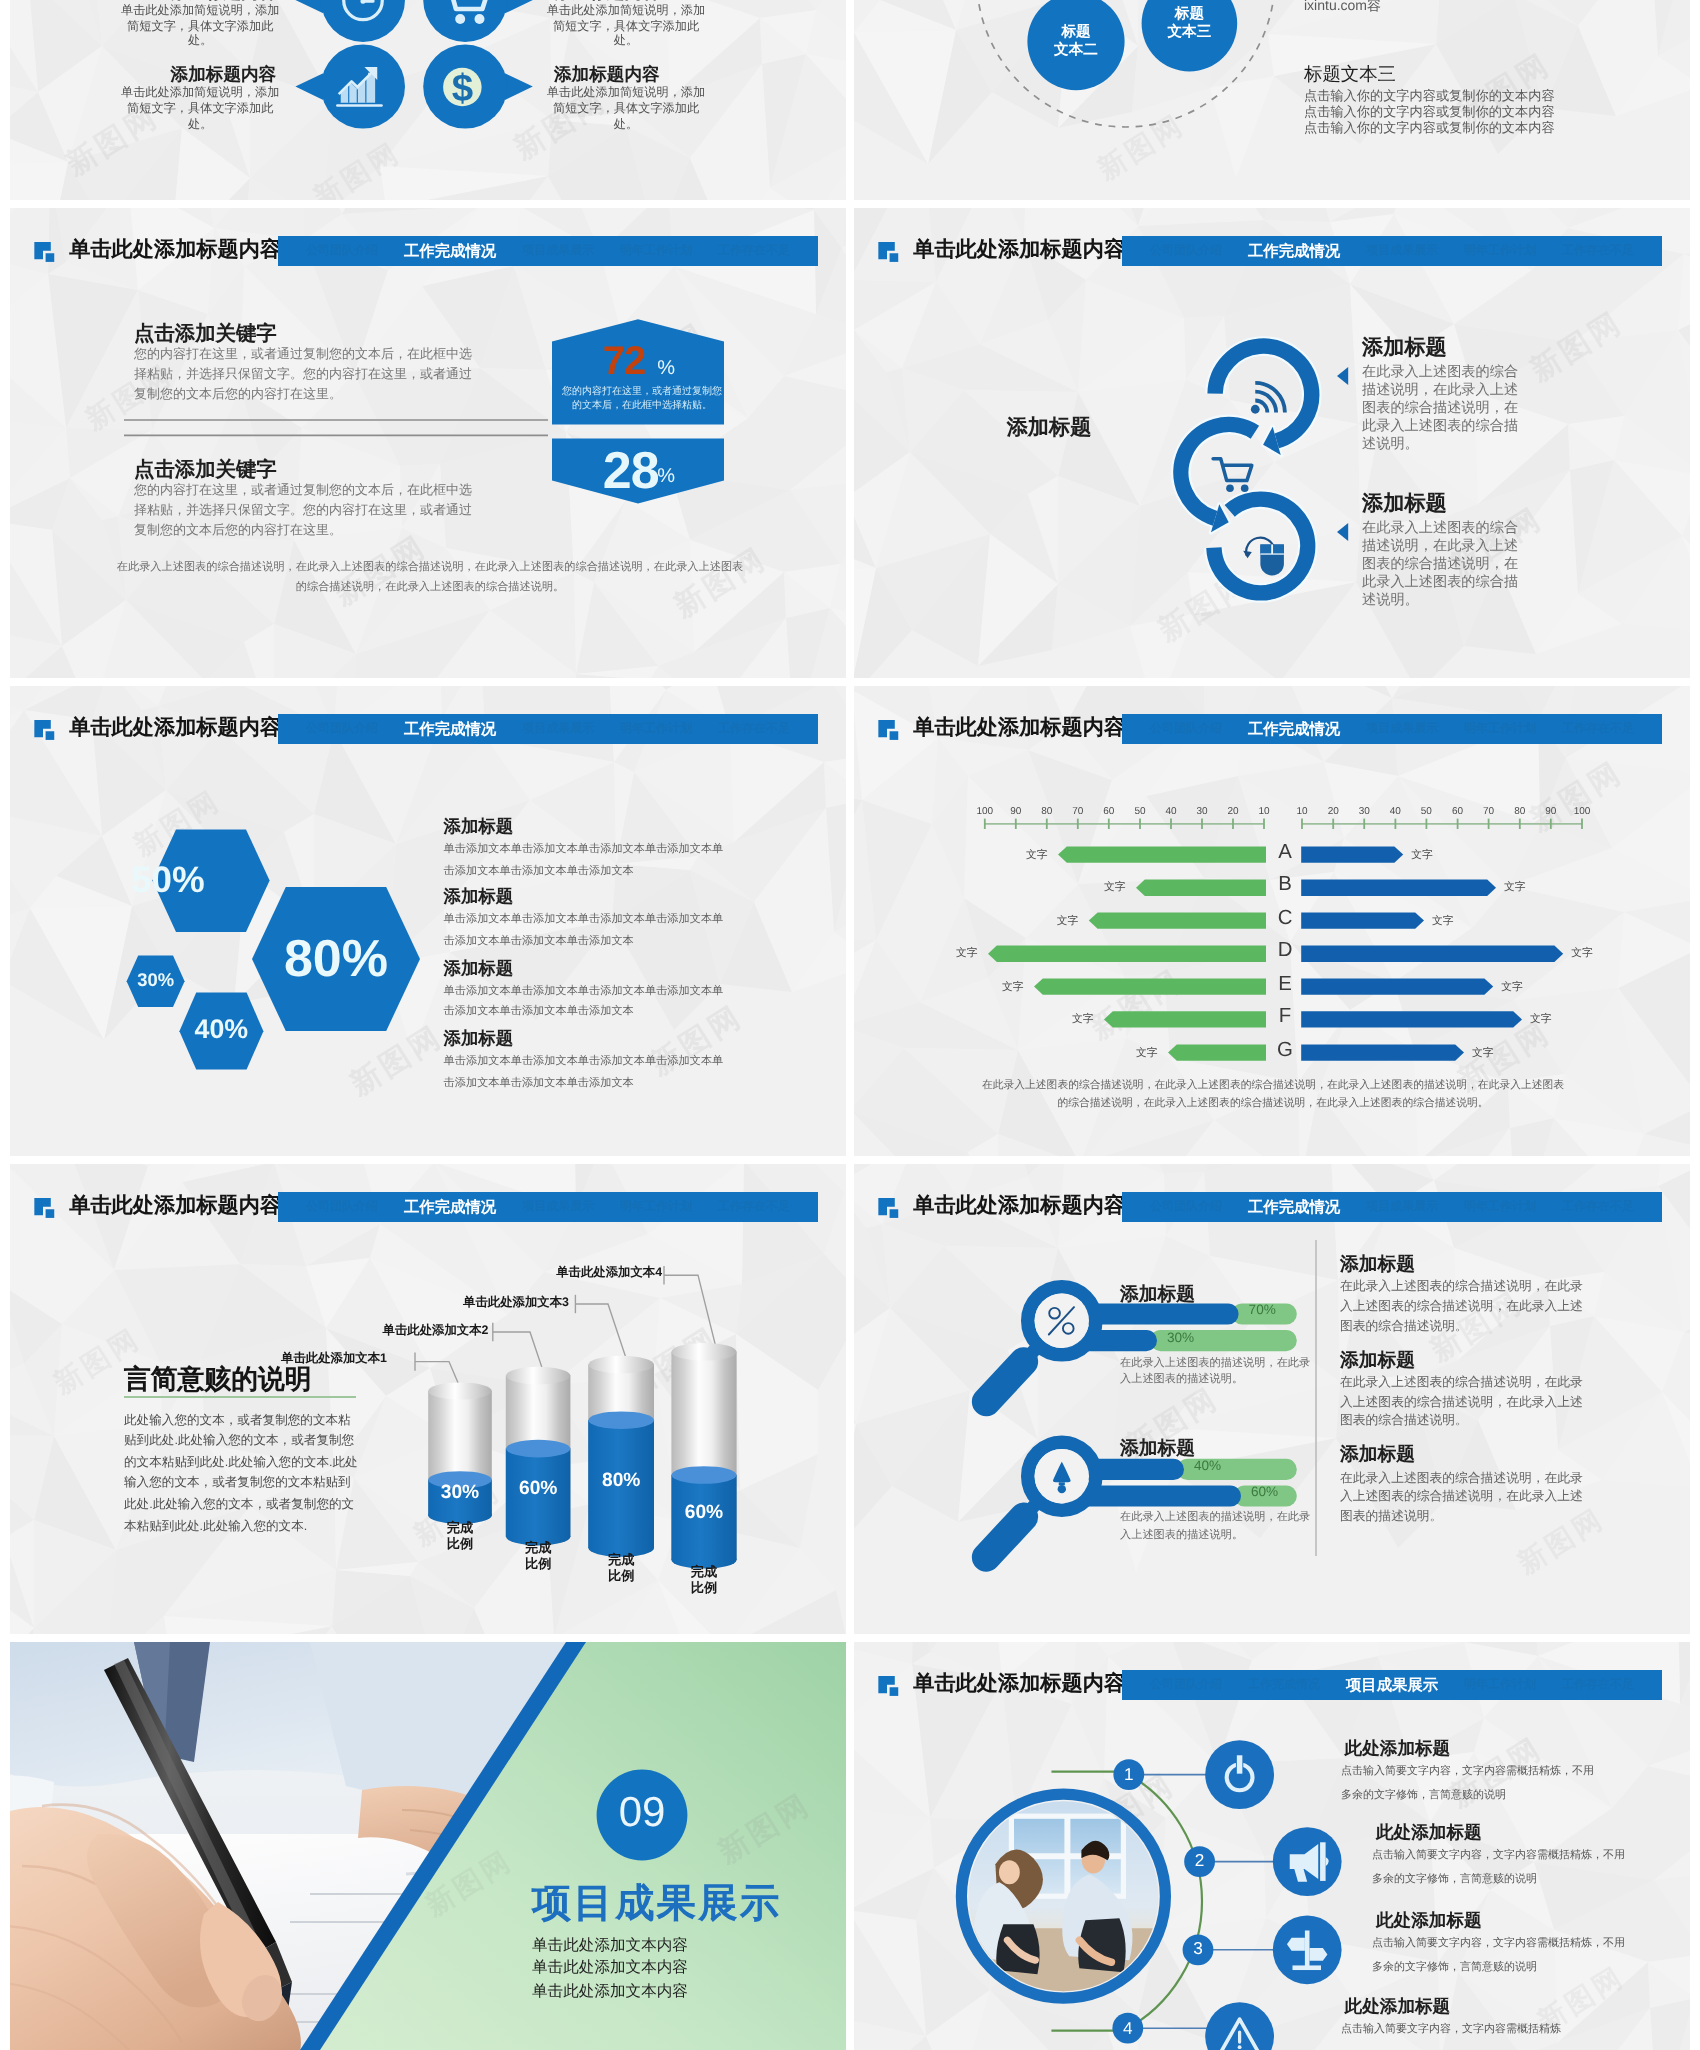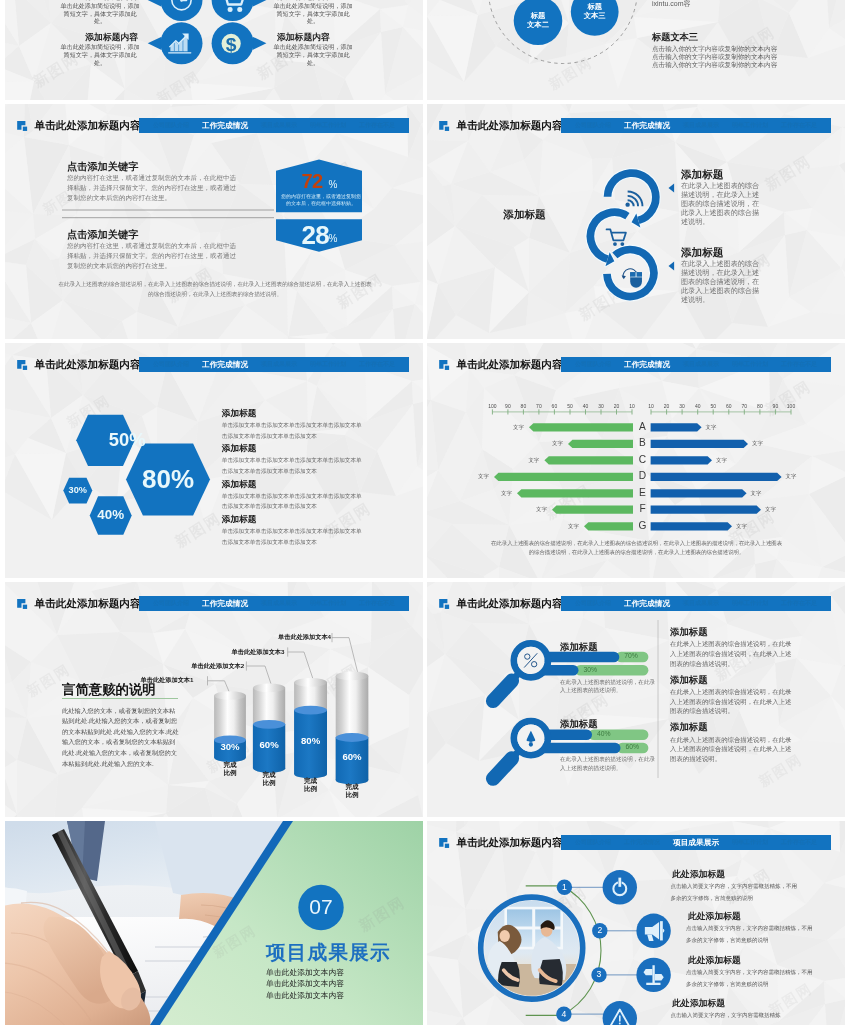--- a/index.html
+++ b/index.html
@@ -127,21 +127,21 @@
       <svg class="bgsvg" viewBox="0 0 418 235">
         <circle cx="135.9" cy="123.9" r="74.6" fill="none" stroke="#8f8f8f" stroke-width="0.85" stroke-dasharray="3.4 3.4"></circle>
         <circle cx="111" cy="155.8" r="24.3" fill="#1273c0"></circle>
         <circle cx="167.7" cy="146.8" r="23.9" fill="#1273c0"></circle>
       </svg>
       <div class="tw" style="left:81px;top:146.5px;width:60px;font-size:7.3px;font-weight:bold;line-height:9.1px;color:#fff;text-align:center;white-space:pre-line">标题
 文本二</div>
       <div class="tw" style="left:137.7px;top:137.5px;width:60px;font-size:7.3px;font-weight:bold;line-height:9.1px;color:#fff;text-align:center;white-space:pre-line">标题
 文本三</div>
       <div class="t" style="left:225px;top:134.6px;font-size:7px;color:#5a5a5a;line-height:9px">ixintu.com容</div>
-      <div class="t" style="left:225px;top:167.7px;font-size:9.2px;font-weight:bold;color:#1d1d1d;line-height:11px">标题文本三</div>
+      <div class="t" style="left:225px;top:167.7px;font-size:9.2px;font-weight:normal;color:#1d1d1d;line-height:11px">标题文本三</div>
       <div class="t" style="left:225px;top:180.0px;font-size:6.6px;color:#5a5a5a;line-height:8.3px">点击输入你的文字内容或复制你的文本内容</div>
       <div class="t" style="left:225px;top:188.3px;font-size:6.6px;color:#5a5a5a;line-height:8.3px">点击输入你的文字内容或复制你的文本内容</div>
       <div class="t" style="left:225px;top:196.6px;font-size:6.6px;color:#5a5a5a;line-height:8.3px">点击输入你的文字内容或复制你的文本内容</div>
     </div>
 <div class="slide" style="left:5px;top:103.7px">
       <svg class="bgsvg" viewBox="0 0 418 235" preserveAspectRatio="none">
         <rect width="418" height="235" fill="#f1f1f1"></rect>
         <g transform="translate(-30,-36)">
           <use href="#polybg"></use>
         </g>
@@ -276,21 +276,21 @@
       </div>
       <div class="wm" style="left:168px;top:178px;font-size:15px;opacity:0.11;transform:rotate(-32deg)">新图网</div>
       <div class="wm" style="left:318px;top:168px;font-size:15px;opacity:0.11;transform:rotate(-32deg)">新图网</div>
       <div class="wm" style="left:60px;top:60px;font-size:14px;opacity:0.09;transform:rotate(-32deg)">新图网</div>
       <svg class="bgsvg" viewBox="0 0 418 235">
         <path d="M71.2 97.3 L83.0 71.7 L118.0 71.7 L129.8 97.3 L118.0 123.0 L83.0 123.0 Z" fill="#1273c0"></path>
         <path d="M121.0 136.5 L137.9 100.5 L188.1 100.5 L205.0 136.5 L188.1 172.5 L137.9 172.5 Z" fill="#1273c0"></path>
         <path d="M58.3 147.6 L64.1 134.7 L81.5 134.7 L87.3 147.6 L81.5 160.5 L64.1 160.5 Z" fill="#1273c0"></path>
         <path d="M84.7 172.6 L93.1 153.3 L118.3 153.3 L126.7 172.6 L118.3 191.8 L93.1 191.8 Z" fill="#1273c0"></path>
       </svg>
-      <div class="tw" style="left:60.50px;top:84.47px;width:80px;font-size:18.4px;font-weight:bold;color:#e9f8fb;text-align:right;line-height:25.76px">50%</div>
+      <div class="tw" style="left:60.50px;top:84.47px;width:80px;font-size:18.4px;font-weight:bold;color:#e9f8fb;text-align:left;line-height:25.76px">50%</div>
       <div class="tw" style="left:123.00px;top:118.30px;width:80px;font-size:26px;font-weight:bold;color:#e9f8fb;text-align:center;line-height:36.40px">80%</div>
       <div class="tw" style="left:32.80px;top:141.16px;width:80px;font-size:9.2px;font-weight:bold;color:#e9f8fb;text-align:center;line-height:12.88px">30%</div>
       <div class="tw" style="left:65.70px;top:163.22px;width:80px;font-size:13.4px;font-weight:bold;color:#e9f8fb;text-align:center;line-height:18.76px">40%</div>
       <div class="t" style="left:216.8px;top:65.30px;font-size:8.7px;font-weight:bold;color:#1f1f1f;line-height:10px">添加标题</div>
       <div class="tw" style="left:216.8px;top:77.20px;width:140px;font-size:5.6px;line-height:10.7px;color:#636363">单击添加文本单击添加文本单击添加文本单击添加文本单击添加文本单击添加文本单击添加文本</div>
       <div class="t" style="left:216.8px;top:100.65px;font-size:8.7px;font-weight:bold;color:#1f1f1f;line-height:10px">添加标题</div>
       <div class="tw" style="left:216.8px;top:112.55px;width:140px;font-size:5.6px;line-height:10.7px;color:#636363">单击添加文本单击添加文本单击添加文本单击添加文本单击添加文本单击添加文本单击添加文本</div>
       <div class="t" style="left:216.8px;top:136.00px;font-size:8.7px;font-weight:bold;color:#1f1f1f;line-height:10px">添加标题</div>
       <div class="tw" style="left:216.8px;top:147.90px;width:140px;font-size:5.6px;line-height:10.7px;color:#636363">单击添加文本单击添加文本单击添加文本单击添加文本单击添加文本单击添加文本单击添加文本</div>
       <div class="t" style="left:216.8px;top:171.35px;font-size:8.7px;font-weight:bold;color:#1f1f1f;line-height:10px">添加标题</div>
@@ -646,21 +646,21 @@
           <path d="M-2 142 q32 2 58 24 q20 17 30 34" stroke="#d5a78b" stroke-width="1.1" fill="none" opacity=".36"></path>
           <path d="M-8 170 q30 2 54 22 q16 13 24 24" stroke="#d5a78b" stroke-width="1" fill="none" opacity=".3"></path>
           <path d="M44 96 q26 -2 44 22 q18 22 22 44 q3 16 -10 20 q-16 4 -28 -14 q-18 -26 -30 -48 q-8 -16 2 -24 z" fill="url(#skin2)"></path>
           <path d="M104 130 q18 10 28 30 q9 18 -4 25 q-15 8 -25 -9 q-12 -20 -6 -40 z" fill="#eec5a9"></path>
           <ellipse cx="126" cy="178" rx="9.5" ry="12" fill="#e6bda3" transform="rotate(26 126 178)"></ellipse>
         </g>
         <path d="M287 0 H418 V235 H133 Z" fill="url(#grn)"></path>
         <path d="M278 0 H288 L134.8 235 H124.8 Z" fill="#1268b9"></path>
         <circle cx="316" cy="86.5" r="22.7" fill="#1273c0"></circle>
       </svg>
-      <div class="tw" style="left:286px;top:73px;width:60px;text-align:center;font-size:21px;color:#eaf6fc;font-weight:400;line-height:26px">07</div>
+      <div class="tw" style="left:286px;top:73px;width:60px;text-align:center;font-size:21px;color:#eaf6fc;font-weight:400;line-height:26px">09</div>
       <div class="t" style="left:261px;top:119px;font-size:19.6px;font-weight:bold;color:#1d6fc0;letter-spacing:1.2px;line-height:24px">项目成果展示</div>
       <div class="t" style="left:261px;top:147.5px;font-size:7.8px;color:#1f1f1f;line-height:10px">单击此处添加文本内容</div>
       <div class="t" style="left:261px;top:158.7px;font-size:7.8px;color:#1f1f1f;line-height:10px">单击此处添加文本内容</div>
       <div class="t" style="left:261px;top:169.9px;font-size:7.8px;color:#1f1f1f;line-height:10px">单击此处添加文本内容</div>
       <div class="wm" style="left:352px;top:84px;font-size:15px;opacity:0.13;transform:rotate(-32deg)">新图网</div>
       <div class="wm" style="left:206px;top:112px;font-size:14px;opacity:0.1;transform:rotate(-32deg)">新图网</div>
     </div>
 <div class="slide" style="left:427px;top:820.7px">
       <svg class="bgsvg" viewBox="0 0 418 235" preserveAspectRatio="none">
         <rect width="418" height="235" fill="#f1f1f1"></rect>

